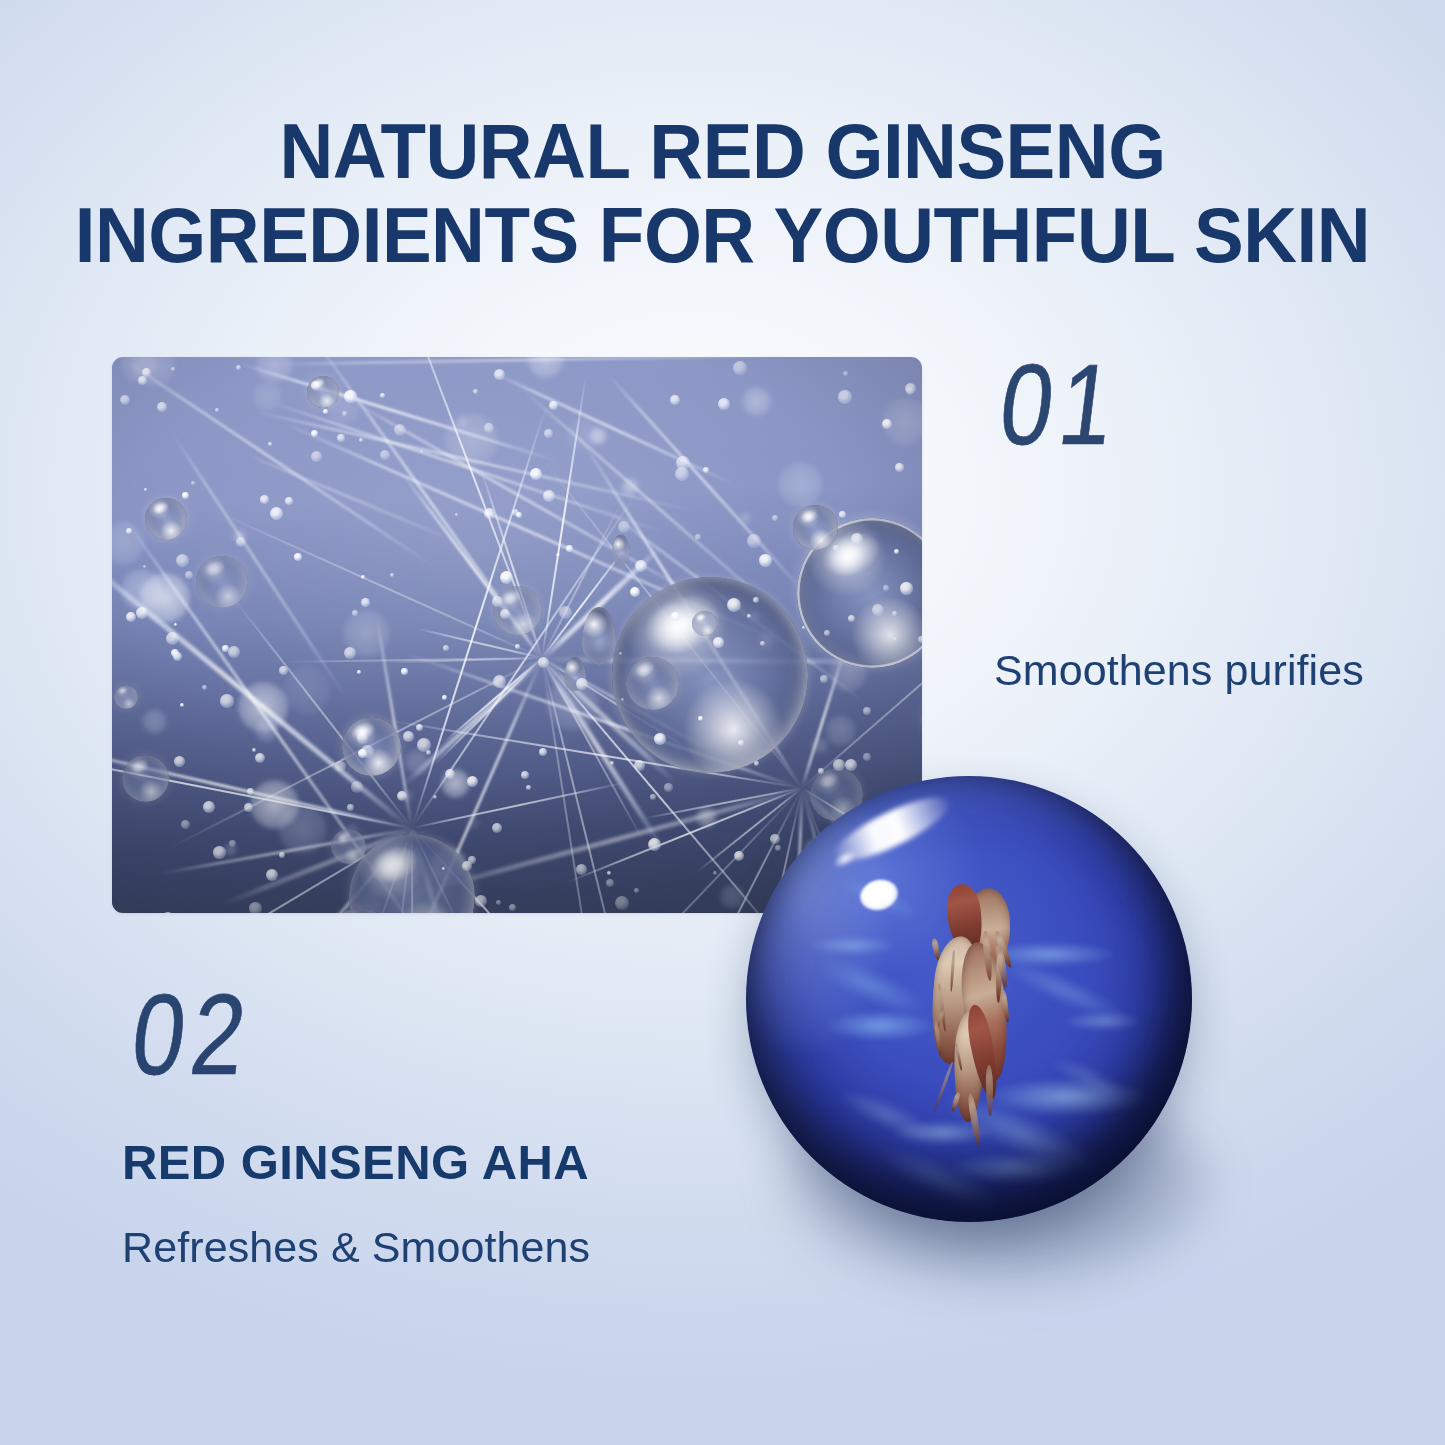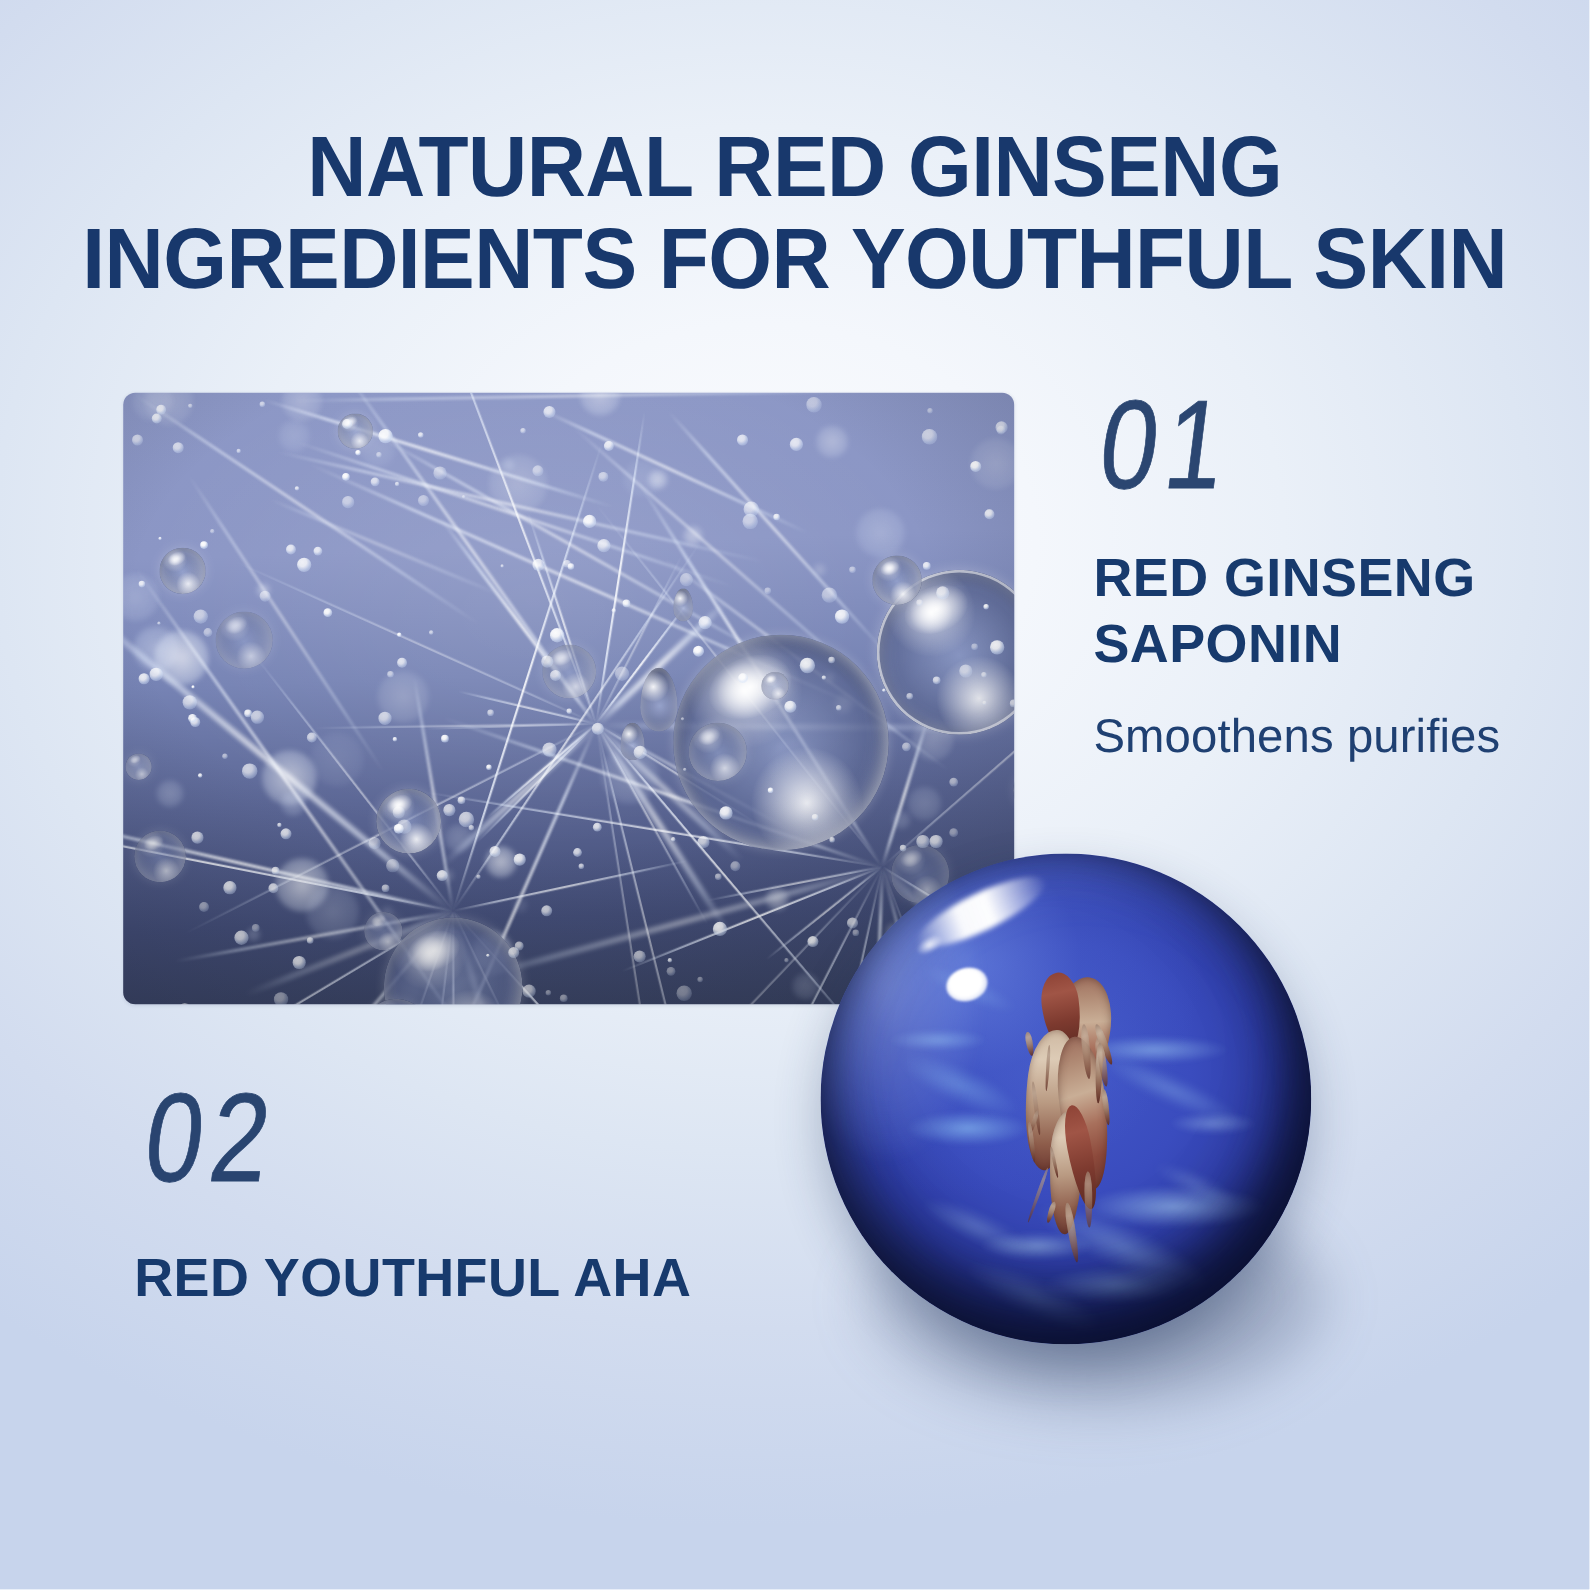--- a/index.html
+++ b/index.html
@@ -674,20 +674,19 @@
         </div>
       <div class="rim-dark"></div>
       <div class="rim-light"></div>
       <div class="hl-streak"></div>
       <div class="hl-small"></div>
       <div class="hl-oval"></div>
     </div>
   </div>
 
   <div class="numeral" id="num-01">01</div>
-  <div class="sec-head" id="head-01">RED GINSENG
-SAPONIN</div>
   <div class="sec-sub" id="sub-01">Smoothens purifies</div>
 
   <div class="numeral" id="num-02">02</div>
-  <div class="sec-head" id="head-02">RED YOUTHFUL AHA</div>
+  <div class="sec-head" id="head-02">RED GINSENG AHA</div>
+  <div class="sec-sub" id="sub-02">Refreshes &amp; Smoothens</div>
 
 </div>
 
 </body></html>

